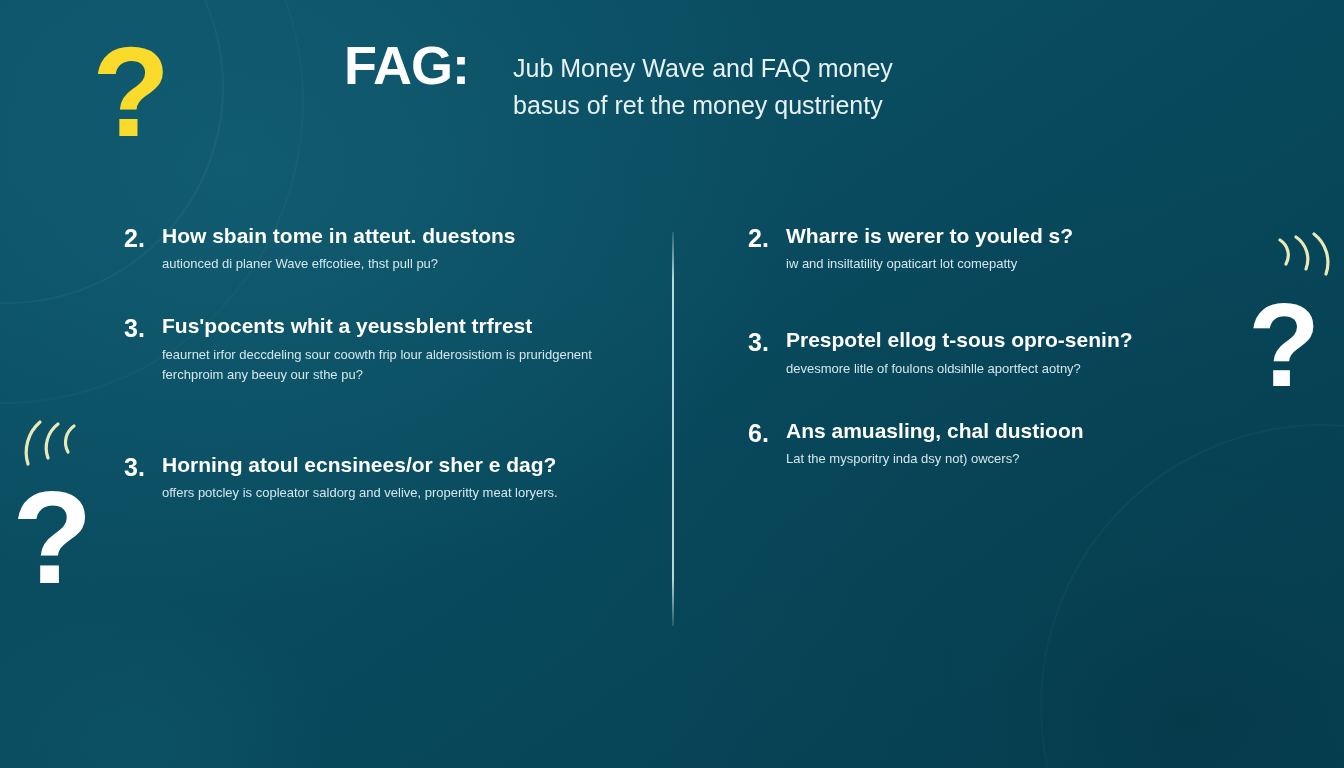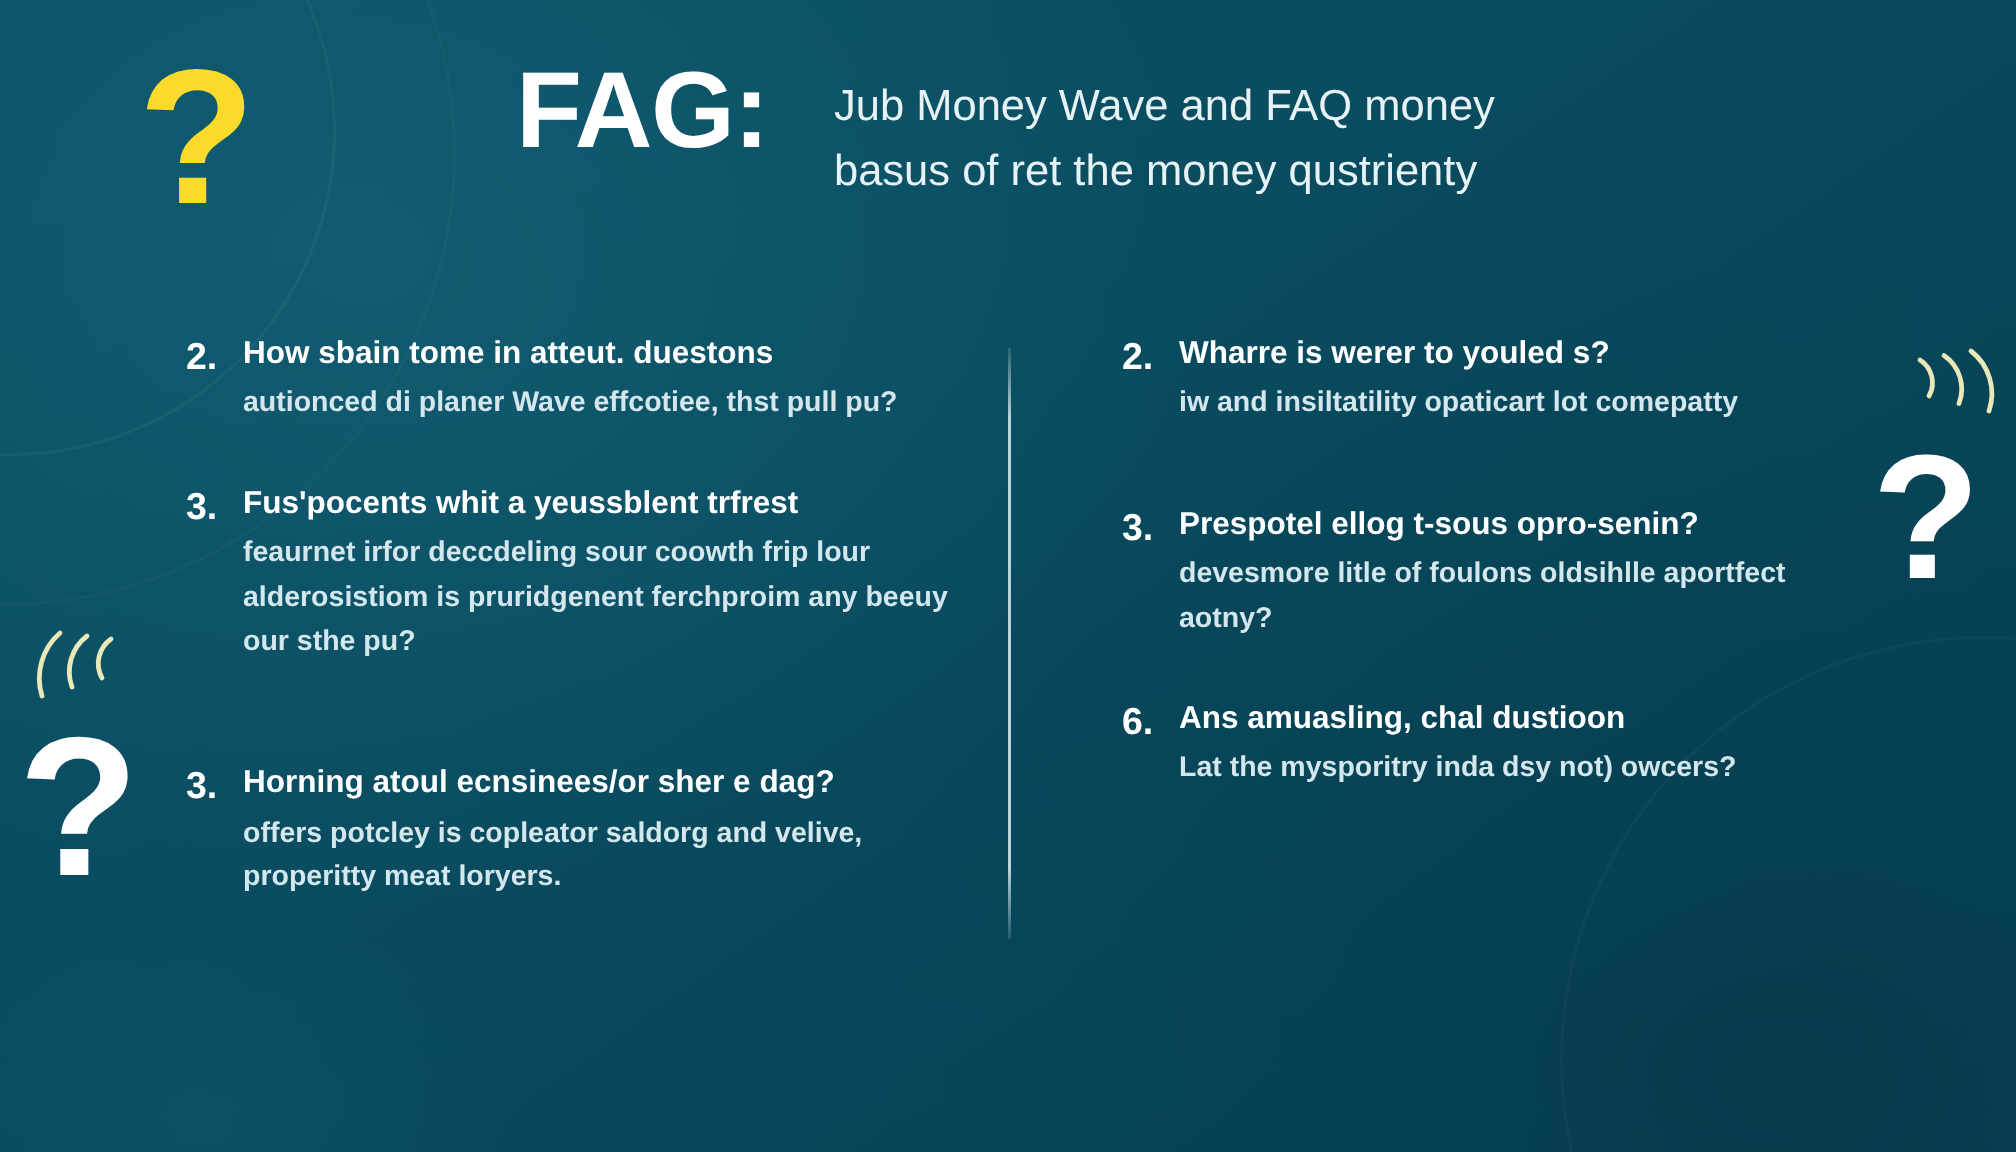--- a/index.html
+++ b/index.html
@@ -51,34 +51,34 @@
 
   
   .header {
     position: absolute;
     left: 344px;
     top: 38px;
     display: flex;
     align-items: flex-start;
   }
   .faq-word {
-    font-size: 72px;
+    font-size: 54px;
     font-weight: 700;
     letter-spacing: -1px;
     color: #ffffff;
     line-height: 1.0;
     white-space: nowrap;
     font-family: "Liberation Sans", sans-serif;
   }
   .header-sub {
     margin-left: 44px;
     padding-top: 12px;
   }
   .header-sub div {
-    font-size: 29px;
+    font-size: 25px;
     color: #e6f2f4;
     line-height: 1.48;
     white-space: nowrap;
     font-weight: 400;
   }
 
   
   .qmark {
     position: absolute;
     font-weight: 700;
@@ -142,22 +142,22 @@
   }
   .faq-body { flex: 1; }
   .faq-q {
     font-size: 21px;
     font-weight: 700;
     color: #ffffff;
     line-height: 1.35;
     margin: 0 0 4px 0;
   }
   .faq-a {
-    font-size: 19px;
-    font-weight: 700;
+    font-size: 13px;
+    font-weight: 400;
     color: #d4e7ec;
     line-height: 1.55;
     margin: 0;
   }
   .faq-a + .faq-a { margin-top: 16px; text-align: center; }
 
   
   .col.left .faq-item.i1 { margin-bottom: 38px; }
   .col.left .faq-item.i2 { margin-bottom: 66px; }
   .col.right .faq-item.i1 { margin-bottom: 52px; }

